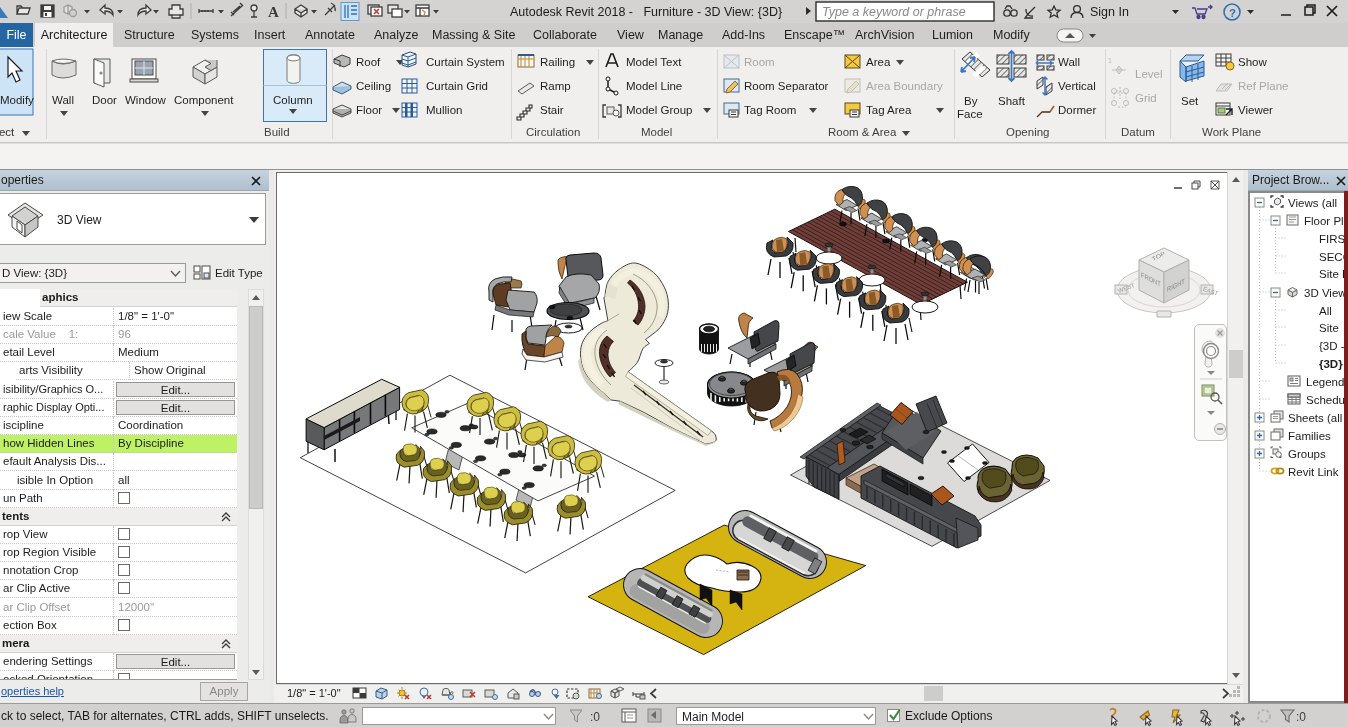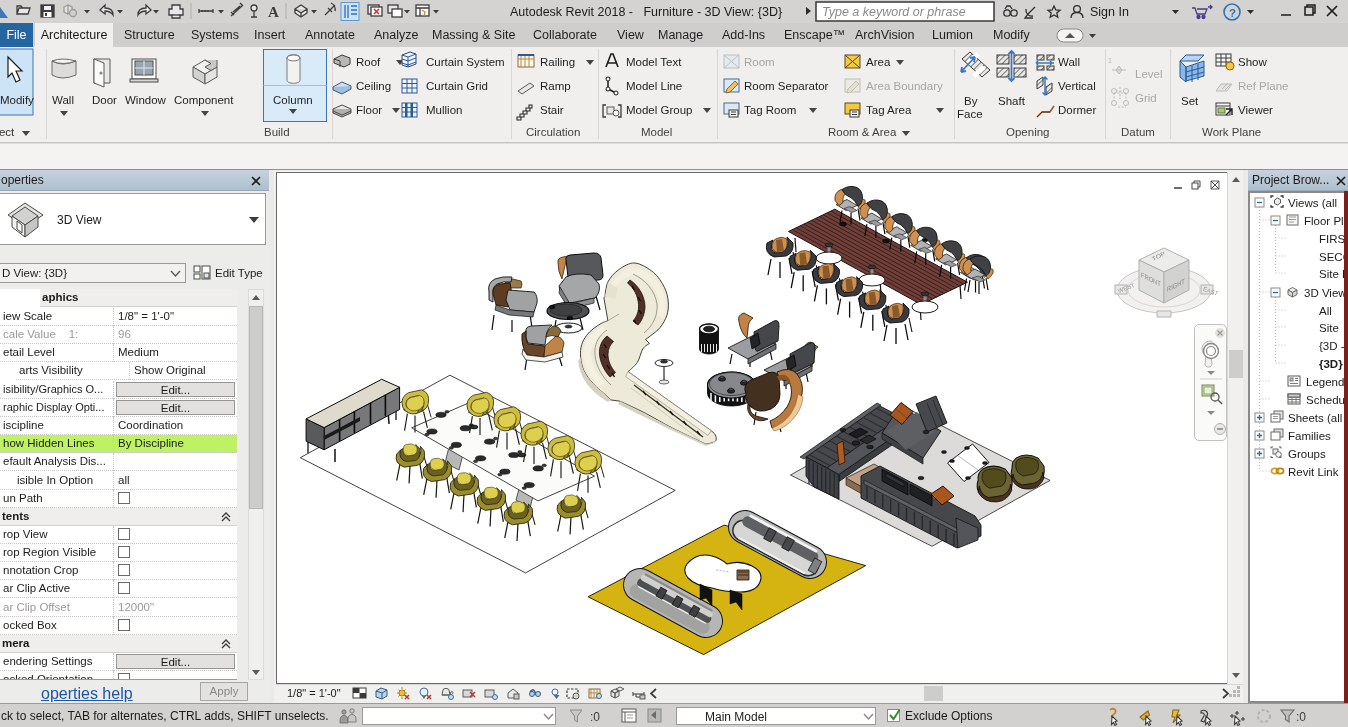--- a/index.html
+++ b/index.html
@@ -509,21 +509,21 @@
         <span style="position:absolute;left:3px;top:2px;font-size:11.5px;color:#1c1c1c;white-space:nowrap;overflow:hidden;max-width:108px;">ar Clip Active</span>
         <div style="position:absolute;left:113px;top:0;width:1px;height:18px;border-left:1px dotted #c9c7c5;"></div>
         <div class="abs" style="left:118px;top:2px;width:12px;height:12px;background:#fff;border:1px solid #6a6a68;"></div>
       </div>
 <div class="abs" style="left:0;top:310px;width:237px;height:18px;background:#fff;border-bottom:1px dotted #c9c7c5;">
         <span style="position:absolute;left:3px;top:2px;font-size:11.5px;color:#9c9a98;white-space:nowrap;overflow:hidden;max-width:108px;">ar Clip Offset</span>
         <div style="position:absolute;left:113px;top:0;width:1px;height:18px;border-left:1px dotted #c9c7c5;"></div>
         <span style="position:absolute;left:118px;top:2px;font-size:11.5px;color:#9c9a98;white-space:nowrap;">12000"</span>
       </div>
 <div class="abs" style="left:0;top:328px;width:237px;height:18px;background:#fff;border-bottom:1px dotted #c9c7c5;">
-        <span style="position:absolute;left:3px;top:2px;font-size:11.5px;color:#1c1c1c;white-space:nowrap;overflow:hidden;max-width:108px;">ocked Box</span>
+        <span style="position:absolute;left:3px;top:2px;font-size:11.5px;color:#1c1c1c;white-space:nowrap;overflow:hidden;max-width:108px;">ection Box</span>
         <div style="position:absolute;left:113px;top:0;width:1px;height:18px;border-left:1px dotted #c9c7c5;"></div>
         <div class="abs" style="left:118px;top:2px;width:12px;height:12px;background:#fff;border:1px solid #6a6a68;"></div>
       </div>
 <div class="abs" style="left:0;top:346px;width:237px;height:18px;background:#efeeec;border-bottom:1px solid #d4d2d0;">
         <span style="position:absolute;left:2px;top:2px;font-size:11.5px;font-weight:bold;color:#1a1a1a;">mera</span>
         <svg style="position:absolute;left:220px;top:3px" width="12" height="12">
           <path d="M2 6 l4-4 4 4 M2 10 l4-4 4 4" fill="none" stroke="#3c3c3c" stroke-width="1.3"></path>
         </svg>
       </div>
 <div class="abs" style="left:0;top:364px;width:237px;height:18px;background:#fff;border-bottom:1px dotted #c9c7c5;">
@@ -539,21 +539,21 @@
 </div>
 <div class="abs" style="left:248px;top:119px;width:16px;height:391px;background:#f0f0ef;border:1px solid #dcdcda;">
  <svg class="abs" style="left:0;top:2px" width="14" height="12">
         <path d="M3 8 l4-5 4 5 z" fill="#5a5a58"></path>
       </svg>
  <div class="abs" style="left:0;top:16px;width:14px;height:203px;background:#cdcdcb;border:1px solid #b8b8b6;"></div>
  <svg class="abs" style="left:0;top:377px" width="14" height="12">
         <path d="M3 3 l4 5 4-5 z" fill="#5a5a58"></path>
       </svg>
 </div>
-<span class="abs" style="left:1px;top:515px;font-size:16px;color:#1a56a8;text-decoration:underline;padding-left:40px;">operties help</span>
+<span class="abs" style="left:1px;top:515px;font-size:11px;color:#1a56a8;text-decoration:underline;">operties help</span>
 <div class="abs" style="left:200px;top:512px;width:48px;height:19px;background:#e4e2e0;border:1px solid #a8a6a4;font-size:11.5px;color:#8a8886;text-align:center;line-height:17px;">Apply</div>
 </div>
 <div id="viewport">
 <div id="vpcanvas">
 <svg id="scene" class="abs" style="left:0;top:0" width="949" height="509" viewBox="277 173 949 509" xmlns="http://www.w3.org/2000/svg">
 <polygon points="449.9,375.2 675.2,490.4 525.6,572.9 300.3,457.7" fill="#ffffff" stroke="#2f2f2f" stroke-width="0.9"></polygon>
 <polygon points="908.6,409.1 1050.1,480.4 932.0,546.3 790.5,475.0" fill="#dcdbda" stroke="#3a3a3a" stroke-width="0.9"></polygon>
 <polygon points="724.1,525.1 865.7,565.6 703.6,654.6 588.1,596.8" fill="#d5b411" stroke="#2a2408" stroke-width="1.0"></polygon>
 <line x1="335.0" y1="449.0" x2="335.0" y2="462.0" stroke="#111" stroke-width="1.5"></line>
 <line x1="388.0" y1="410.0" x2="389.0" y2="424.0" stroke="#111" stroke-width="1.5"></line>
@@ -1344,21 +1344,21 @@
  <text x="22" y="13" font-size="12" fill="#3c3c3c">:0</text>
 </svg>
 <svg class="abs" style="left:620px;top:3px" width="50" height="18">
  <rect x="2" y="2" width="14" height="13" fill="#fdfdfc" stroke="#5a5a58"></rect>
       <path d="M2 5 h14 M5 5 v10" stroke="#5a5a58"></path>
       <path d="M7 8 h6 M7 11 h6" stroke="#9a9a98"></path>
  <rect x="28" y="2" width="13" height="13" fill="#b8b8b6" stroke="#8a8a88"></rect>
       <path d="M31 8 l5-4 v8 z" fill="#6a6a68"></path>
 </svg>
 <div class="abs" style="left:676px;top:3px;width:200px;height:18px;background:#fff;border:1px solid #9a9a98;">
- <span style="position:absolute;left:5px;top:2px;font-size:12px;color:#1c1c1c;margin-left:23px;">Main Model</span>
+ <span style="position:absolute;left:5px;top:2px;font-size:12px;color:#1c1c1c;">Main Model</span>
  <svg class="abs" style="left:186px;top:5px" width="12" height="10">
         <path d="M1 1 l4.5 5 4.5-5" fill="none" stroke="#8a8a88" stroke-width="1.4"></path>
       </svg>
 </div>
 <div class="abs" style="left:887px;top:5px;width:13px;height:13px;background:#fff;border:1px solid #8a8a88;">
  <svg class="abs" style="left:0px;top:-2px" width="14" height="14">
         <path d="M2 7 l3.5 4 6-9" fill="none" stroke="#3a8a3a" stroke-width="2"></path>
       </svg>
 </div>
 <span class="abs" style="left:905px;top:5px;font-size:12px;color:#1a1a1a;">Exclude Options</span>

